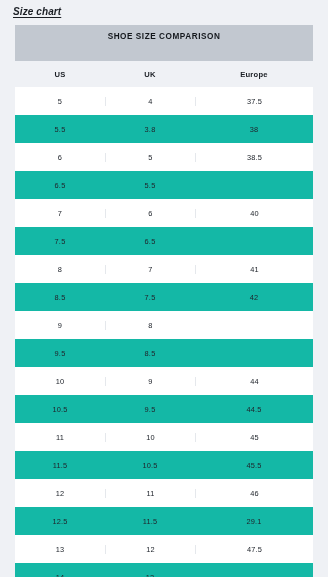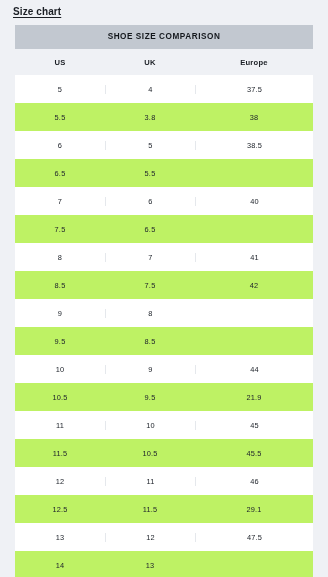--- a/index.html
+++ b/index.html
@@ -23,29 +23,30 @@
   .page-title {
     position: absolute;
     left: 13px;
     top: 6px;
     font-size: 10px;
     font-weight: bold;
     color: #1b1f25;
     letter-spacing: 0.1px;
     text-decoration: underline;
     text-underline-offset: 2px;
+    font-style: italic;
   }
   .chart-wrap {
     position: absolute;
     left: 15px;
     top: 25px;
     width: 298px;
   }
   .banner {
-    height: 24px;
+    height: 36px;
     line-height: 24px;
     text-align: center;
     background: #c2c8d0;
     color: #14181d;
     font-size: 8.2px;
     font-weight: bold;
     letter-spacing: 0.55px;
   }
   .col-head {
     display: flex;
@@ -57,21 +58,21 @@
     font-size: 7.6px;
     font-weight: bold;
     color: #1b1f25;
     letter-spacing: 0.25px;
   }
   .rows { display: block; }
   .row {
     display: flex;
     height: 28px;
     align-items: center;
-    background: #bef264;
+    background: #14b8a6;
   }
   .row.alt {
     background: #ffffff;
   }
   .cell {
     flex: 0 0 auto;
     text-align: center;
     font-size: 7.4px;
     color: #20252c;
     letter-spacing: 0.2px;
@@ -150,21 +151,21 @@
           <div class="cell c-uk">8.5</div>
         </div>
         <div class="row alt">
           <div class="cell c-us">10</div>
           <div class="cell c-uk">9</div>
           <div class="cell c-eu">44</div>
         </div>
         <div class="row">
           <div class="cell c-us">10.5</div>
           <div class="cell c-uk">9.5</div>
-          <div class="cell c-eu">21.9</div>
+          <div class="cell c-eu">44.5</div>
         </div>
         <div class="row alt">
           <div class="cell c-us">11</div>
           <div class="cell c-uk">10</div>
           <div class="cell c-eu">45</div>
         </div>
         <div class="row">
           <div class="cell c-us">11.5</div>
           <div class="cell c-uk">10.5</div>
           <div class="cell c-eu">45.5</div>

